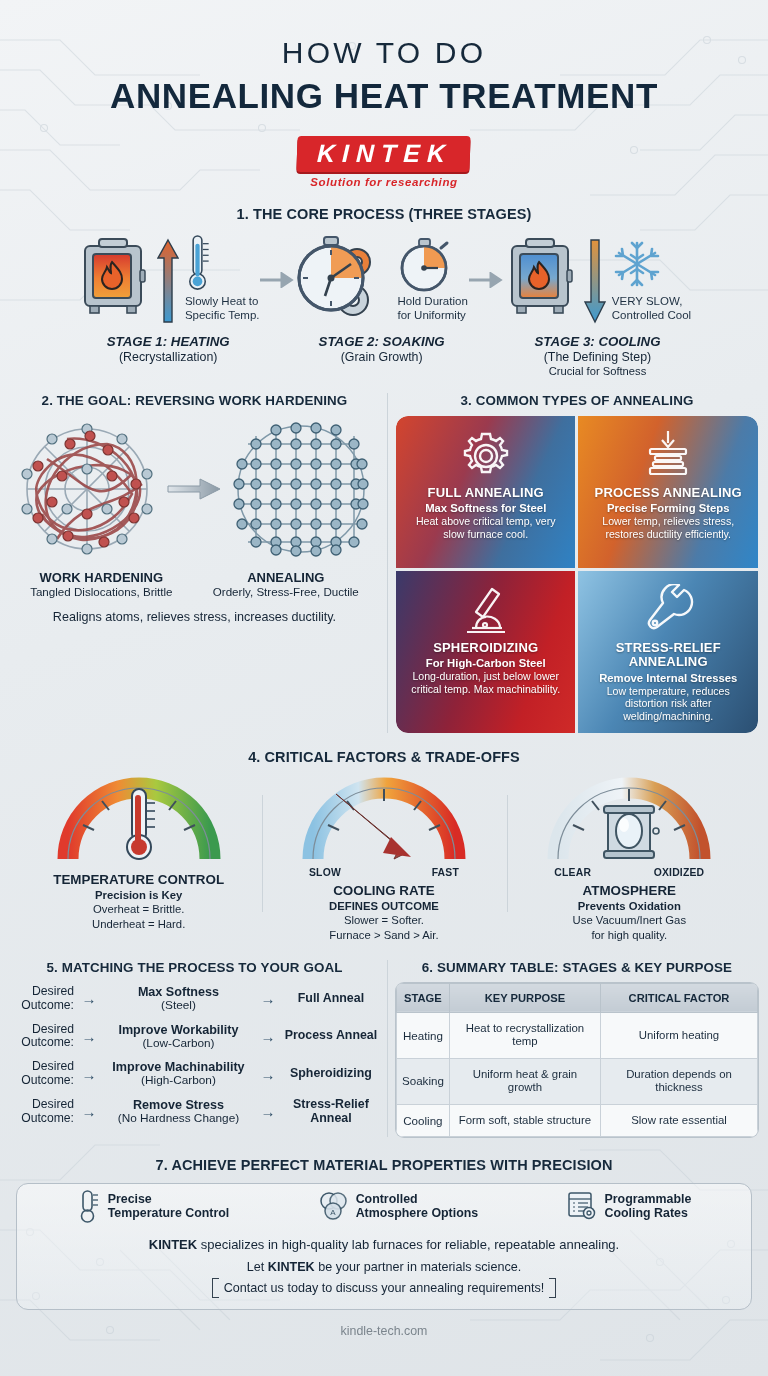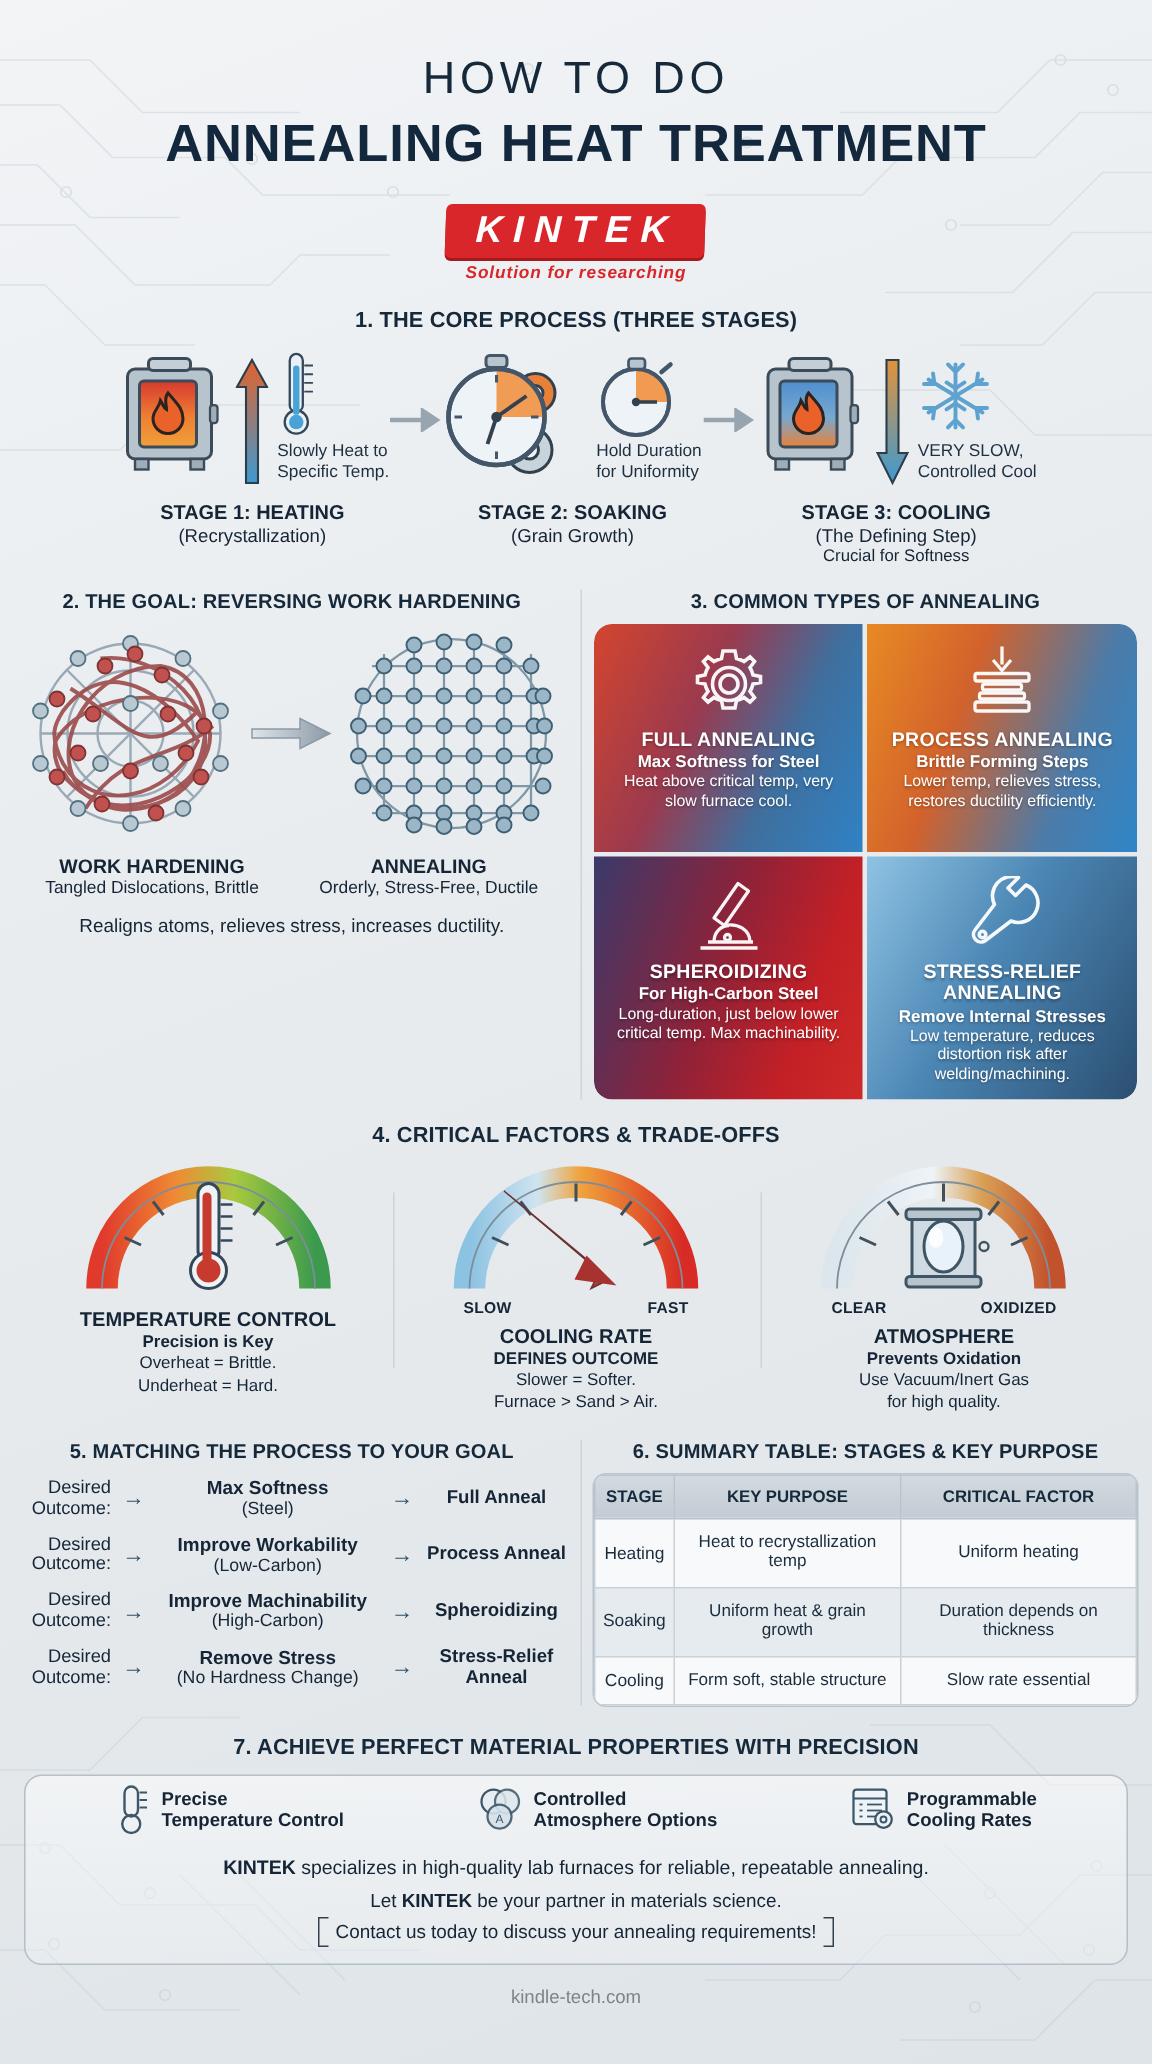--- a/index.html
+++ b/index.html
@@ -55,21 +55,21 @@
   }
   .sec-head.sm { font-size: 13.4px; }
 
   
   .s1 { margin-top: 18px; }
   .s1-row { display:flex; align-items:flex-start; justify-content:center; margin-top: 12px; padding: 0 14px; }
   .stage { display:flex; flex-direction:column; align-items:center; }
   .stage-icons { display:flex; align-items:center; gap:6px; height: 92px; }
   .stage-side { display:flex; flex-direction:column; justify-content:flex-end; height: 92px; padding-bottom: 4px; }
   .stage-note { font-size: 11.5px; line-height: 1.22; text-align:left; color:#1d2f41; }
-  .stage-title { font-weight:700; font-size:13.3px; margin-top: 8px; }
+  .stage-title { font-weight:700; font-size:13.3px; margin-top: 8px; font-style: italic; }
   .stage-sub { font-size:12.4px; margin-top:1px; }
   .stage-sub2 { font-size:11.2px; margin-top:1px; }
   .flow-arrow { width: 36px; display:flex; align-items:center; justify-content:center; margin-top: 38px; }
 
   
   .band23 { display:flex; margin-top: 16px; padding: 0 10px; }
   .col-l { width: 382px; padding-right: 8px; }
   .col-r { width: 376px; padding-left: 8px; border-left: 1px solid #ccd4da; }
   .lattice-row { display:flex; align-items:center; justify-content:center; gap: 4px; margin-top: 6px; }
   .lat-cap { text-align:center; margin-top: 4px; }
@@ -543,21 +543,21 @@
           <div class="ico">
             <svg width="54" height="54" viewBox="0 0 54 54" fill="none" stroke="#ffffff" stroke-width="2.2" opacity=".95">
               <path d="M27 2 v12 M21 11 l6 7 6-7"></path>
               <rect x="9" y="20" width="36" height="5" rx="1.5"></rect>
               <rect x="14" y="27" width="26" height="4" rx="1.5"></rect>
               <rect x="12" y="33" width="30" height="4" rx="1.5"></rect>
               <rect x="9" y="39" width="36" height="6" rx="1.5"></rect>
             </svg>
           </div>
           <h4>PROCESS ANNEALING</h4>
-          <h5>Brittle Forming Steps</h5>
+          <h5>Precise Forming Steps</h5>
           <p>Lower temp, relieves stress, restores ductility efficiently.</p>
         </div>
 
         <div class="card c3">
           <div class="ico">
             <svg width="54" height="54" viewBox="0 0 54 54" fill="none" stroke="#ffffff" stroke-width="2.2" opacity=".95" stroke-linejoin="round">
               <path d="M33 5 l7 5 -16 23 -7-5z"></path>
               <path d="M24 33 c9 -2 17 3 17 11"></path>
               <path d="M13 44 h30"></path>
               <path d="M17 44 c0 -7 5 -11 10 -11"></path>

